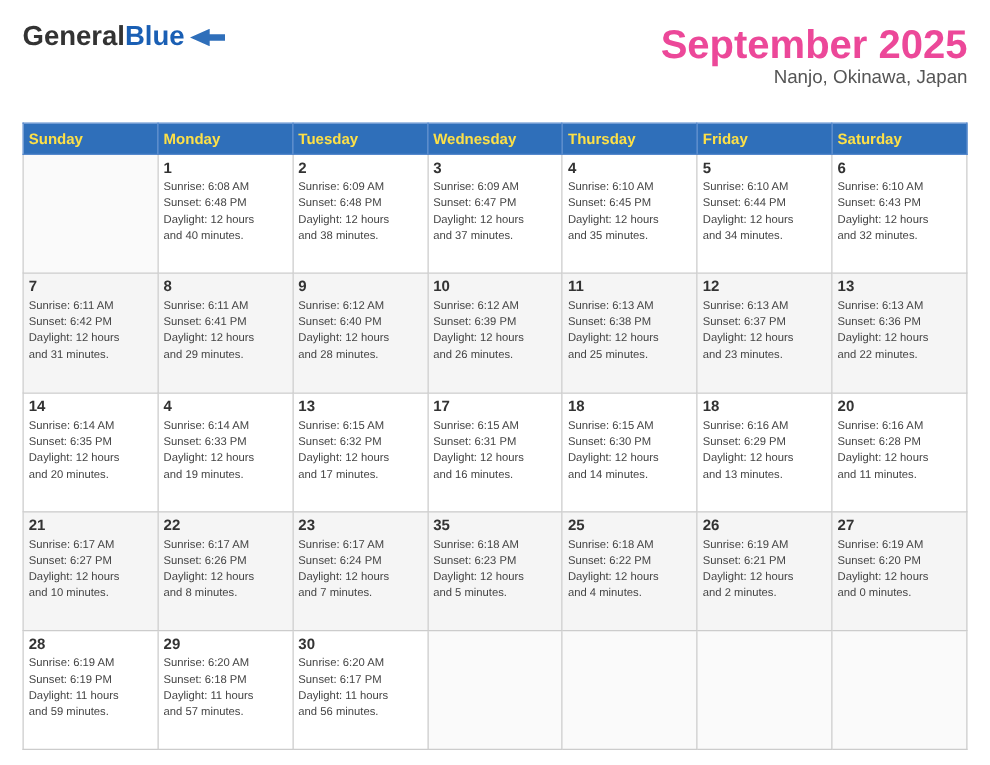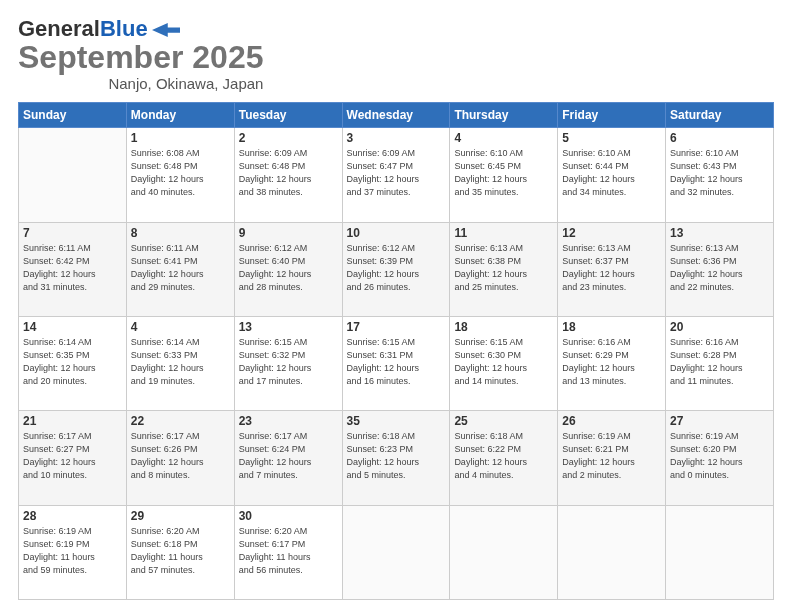--- a/index.html
+++ b/index.html
@@ -14,22 +14,21 @@
       width: 792px;
       height: 612px;
       padding: 18px 18px 12px 18px;
       display: flex;
       flex-direction: column;
     }
     .header {
       display: flex;
       justify-content: space-between;
       align-items: flex-start;
-      margin-bottom: 10px;
-      flex-direction: column;
+      margin-bottom: 28px;
     }
     .logo {
       display: flex;
       flex-direction: column;
       align-items: flex-start;
     }
     .logo-text {
       font-size: 22px;
       font-weight: bold;
       color: #333;
@@ -41,38 +40,38 @@
       height: 14px;
       margin-left: 48px;
       margin-top: -2px;
     }
     .title-block {
       text-align: right;
     }
     .title-block h1 {
       font-size: 32px;
       font-weight: bold;
-      color: #737373;
+      color: #ec4899;
       line-height: 1.1;
     }
     .title-block h2 {
       font-size: 15px;
       font-weight: normal;
       color: #555;
     }
     .calendar {
       flex: 1;
       border: 1px solid #ccc;
       border-collapse: collapse;
       width: 100%;
       table-layout: fixed;
     }
     .calendar th {
       background-color: #2f6fba;
-      color: #ffffff;
+      color: #fde047;
       font-size: 12px;
       font-weight: bold;
       padding: 5px 4px;
       text-align: left;
       border: 1px solid #5588cc;
     }
     .calendar td {
       vertical-align: top;
       padding: 3px 4px;
       border: 1px solid #ccc;

